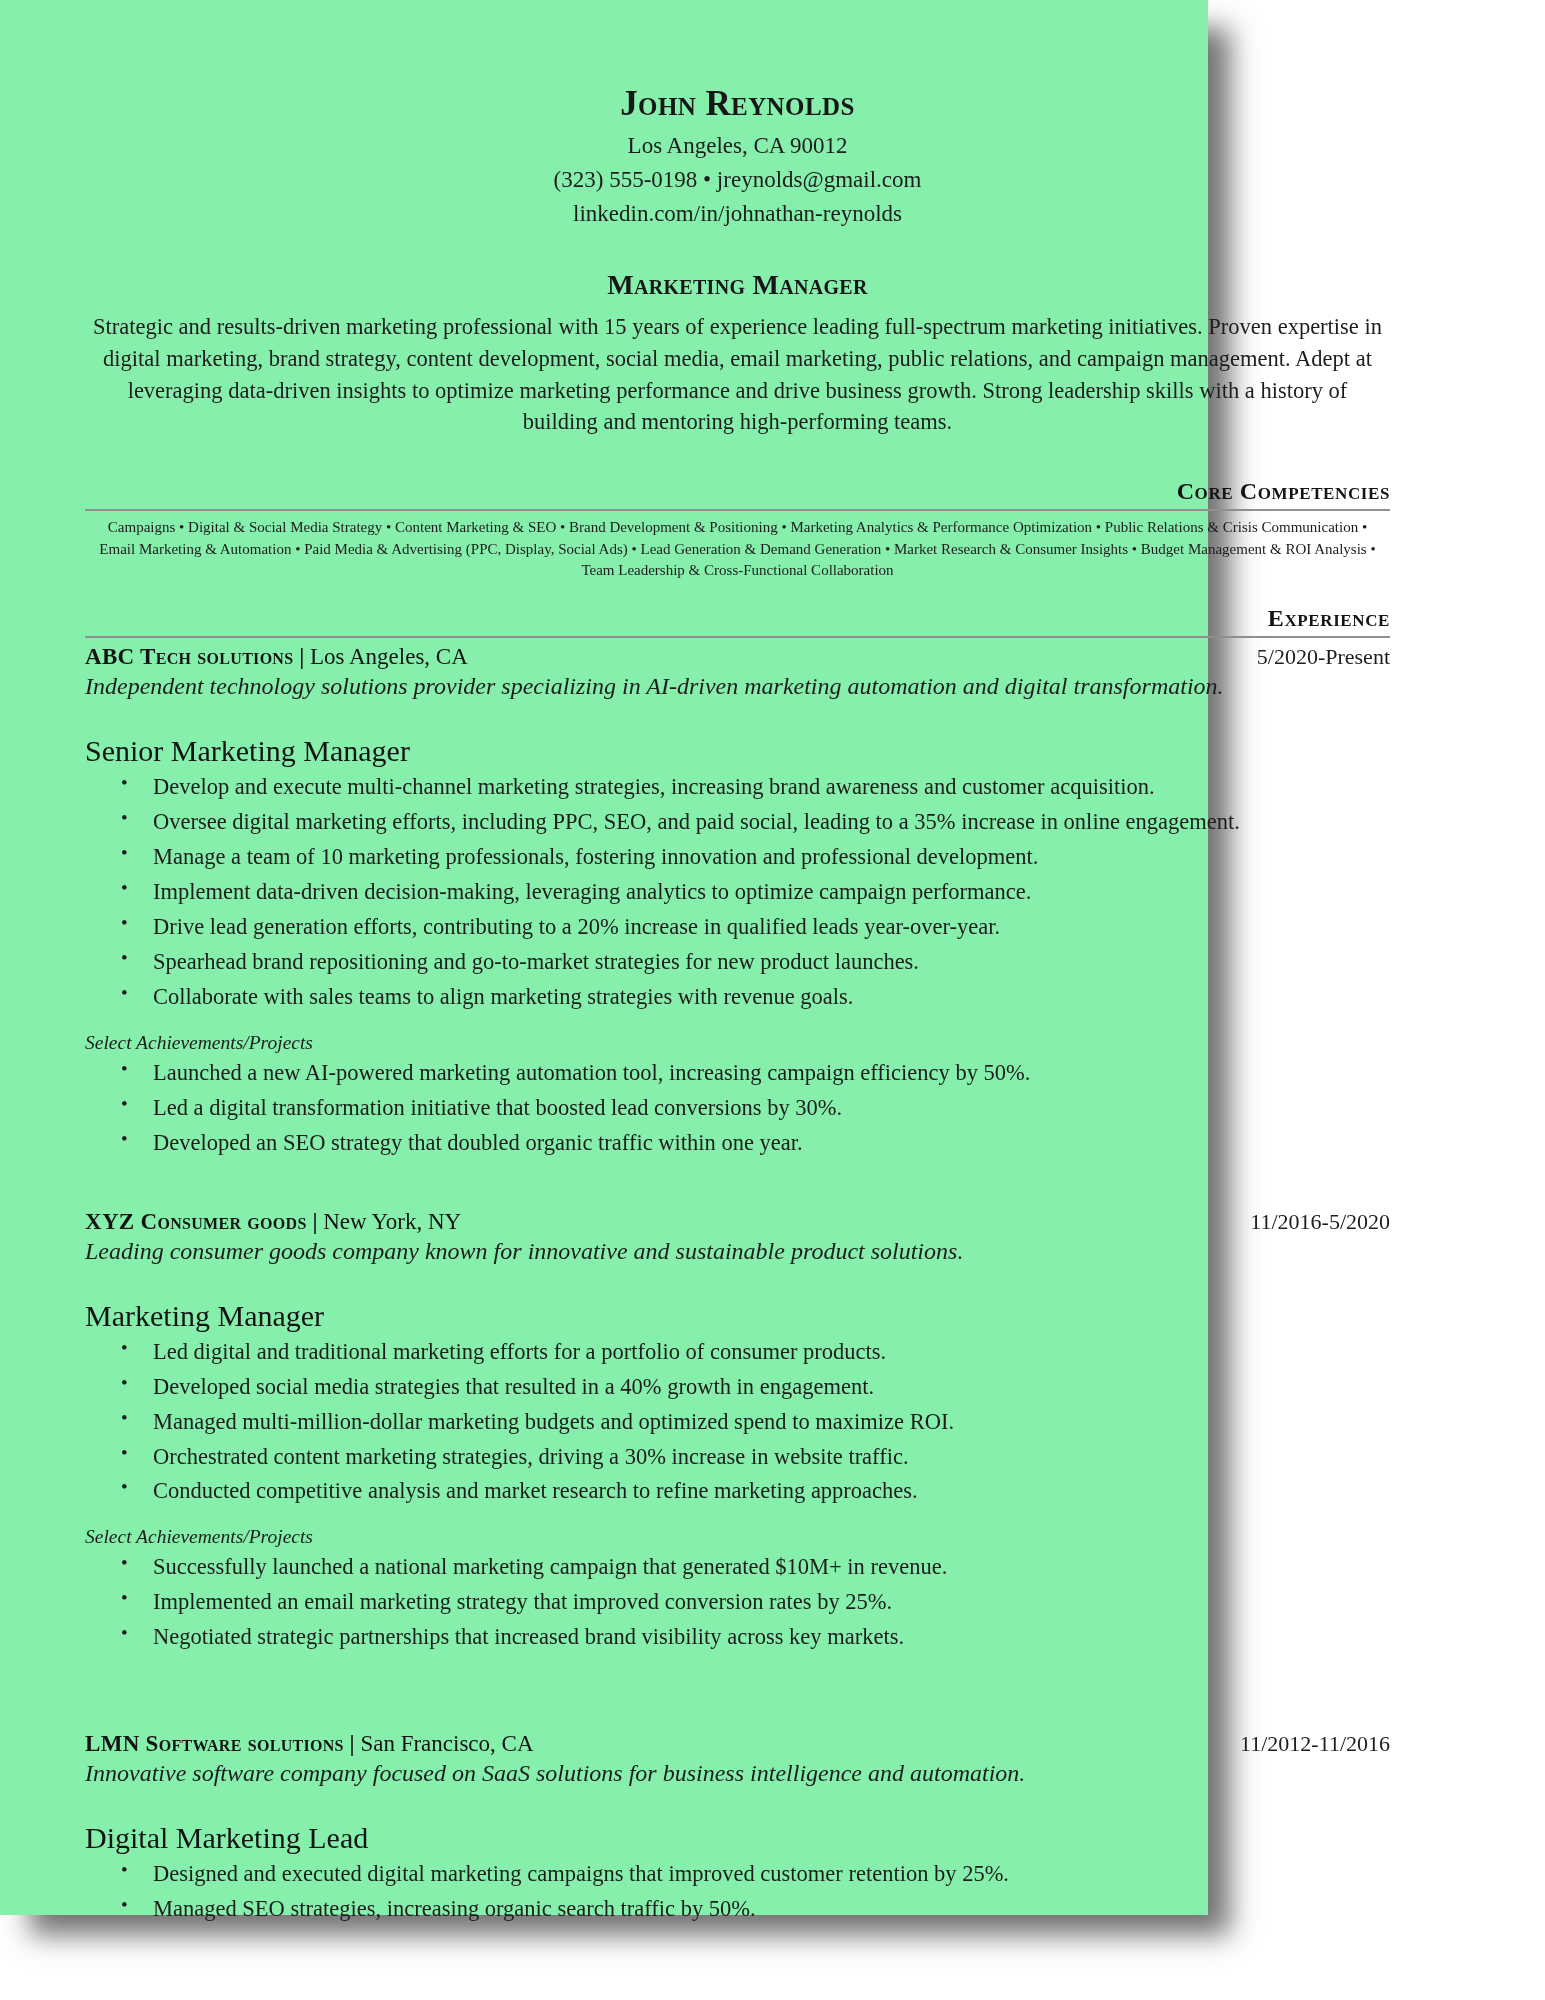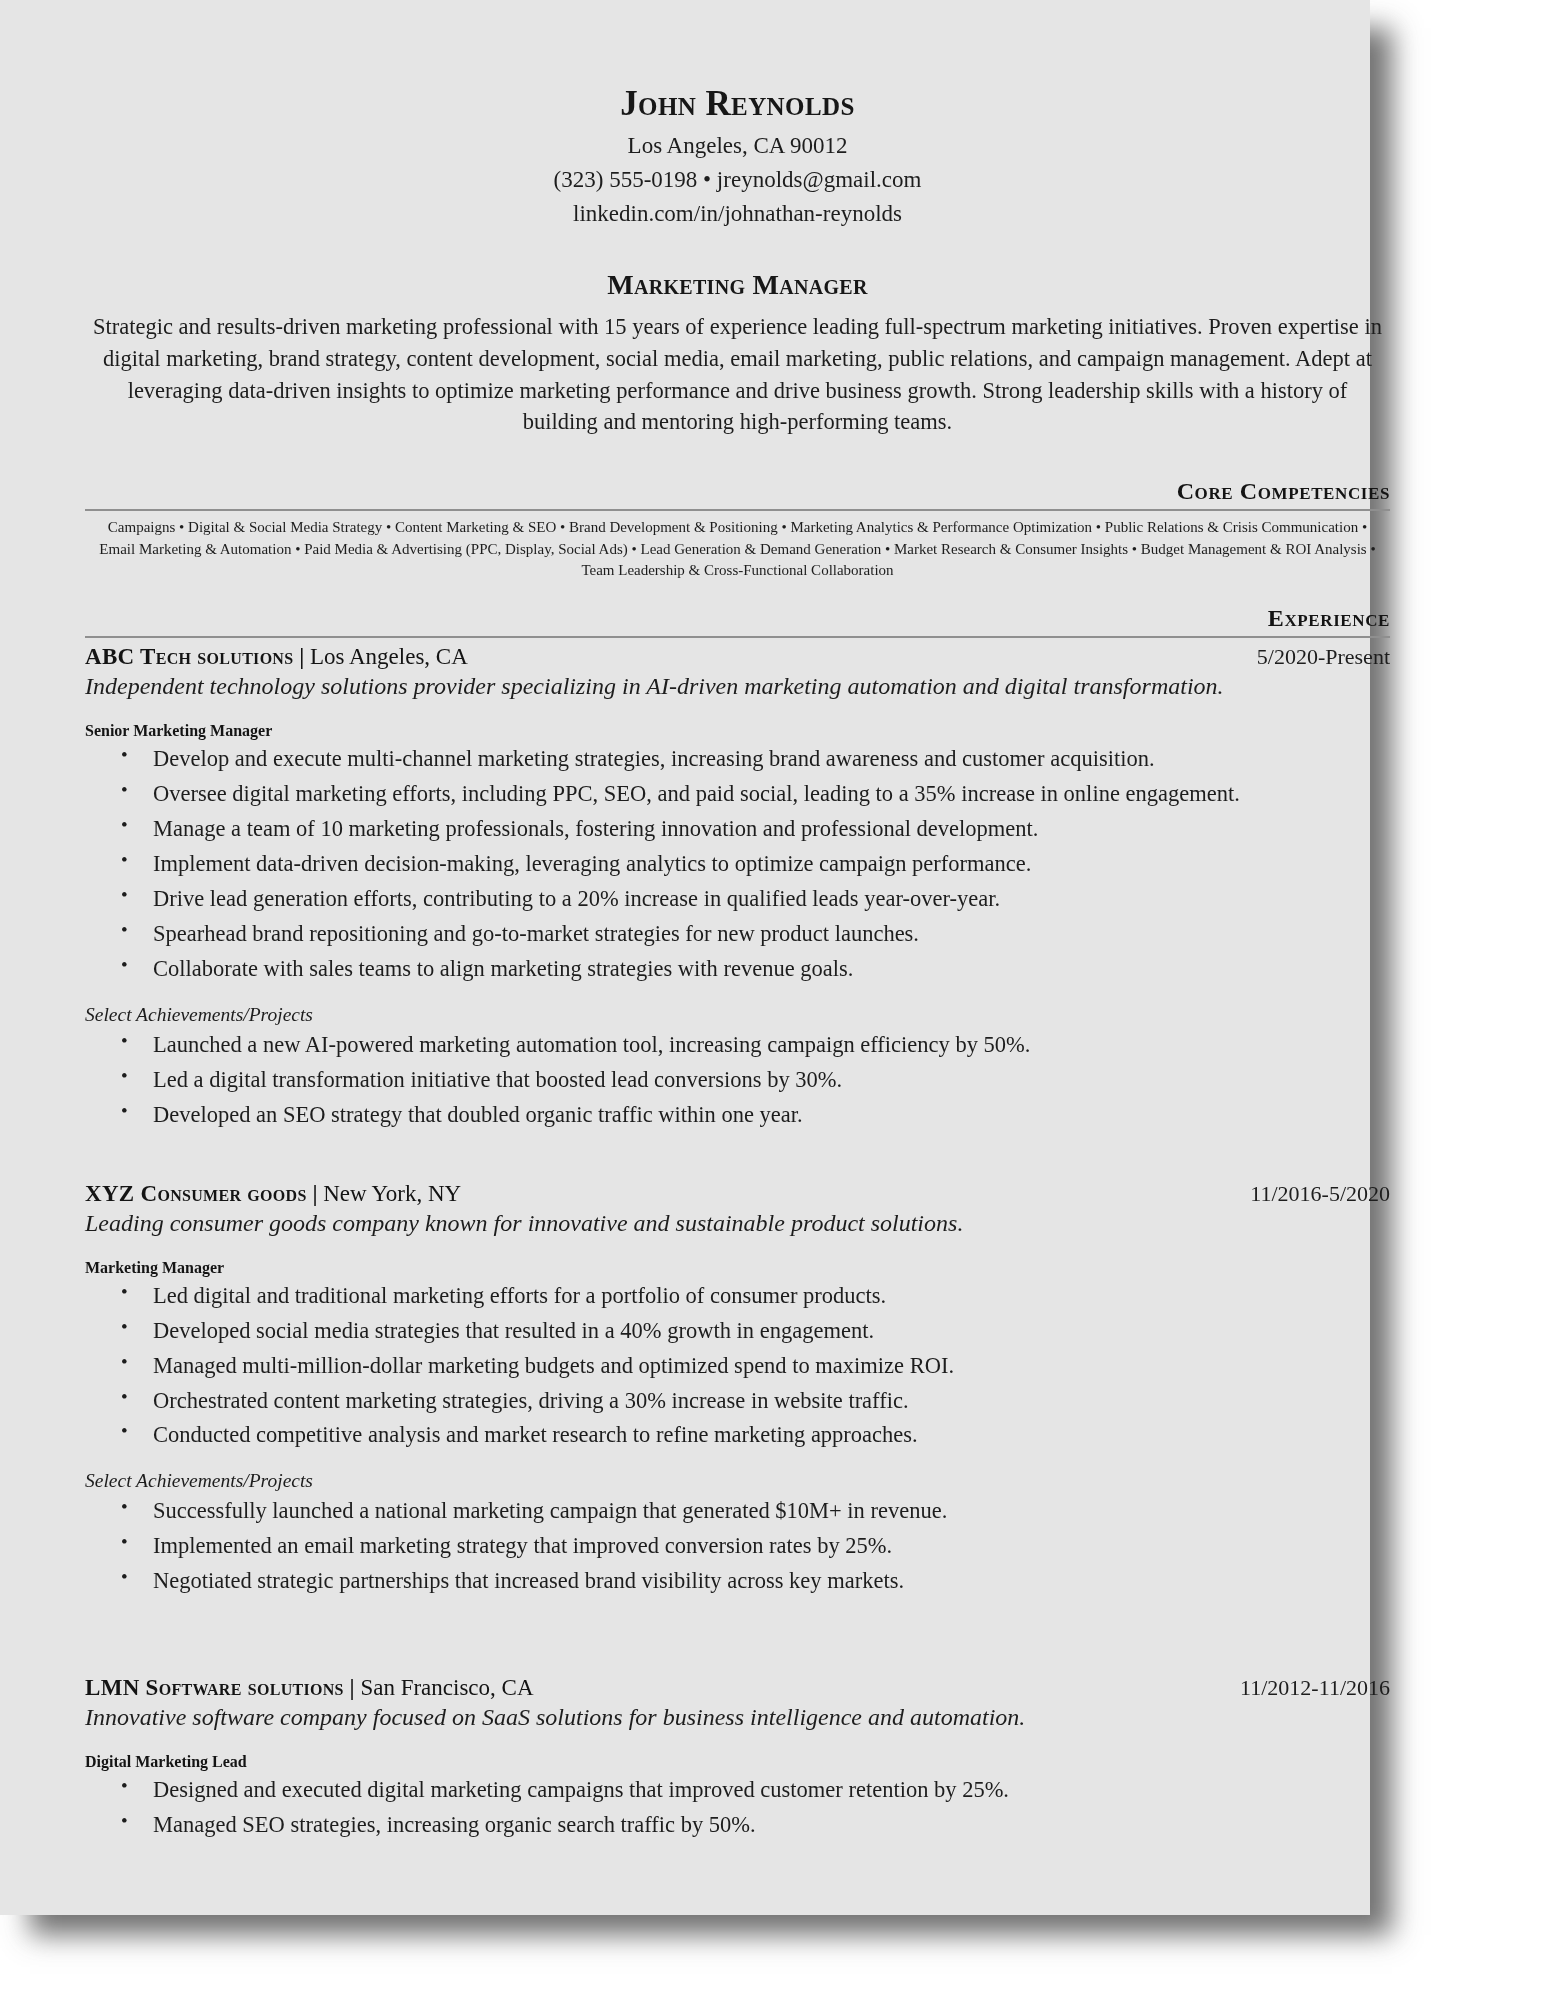--- a/index.html
+++ b/index.html
@@ -13,23 +13,23 @@
     height: 2000px;
     overflow: hidden;
     font-family: "Liberation Serif", "DejaVu Serif", serif;
   }
 
   
   #page-sheet {
     position: absolute;
     left: 0px;
     top: 0px;
-    width: 1370px;
+    width: 1208px;
     height: 1915px;
-    background: #e5e5e5;
+    background: #86efac;
     box-shadow: 26px 24px 26px -4px rgba(90,90,90,0.85);
     box-sizing: border-box;
   }
 
   #page-inner {
     position: absolute;
     left: 85px;
     top: 0px;
     width: 1305px;
     height: 100%;
@@ -121,24 +121,24 @@
     color: #1d1d1d;
     white-space: nowrap;
   }
   .job-blurb {
     font-size: 24px;
     font-style: italic;
     color: #1d1d1d;
     margin-top: 3px;
   }
   .job-title {
-    font-size: 16px;
-    font-weight: bold;
+    font-size: 30px;
+    font-weight: normal;
     color: #141414;
-    margin-top: 22px;
+    margin-top: 34px;
   }
   .achv-label {
     font-size: 19.5px;
     font-style: italic;
     color: #1d1d1d;
     margin-top: 19px;
   }
 
   ul.bullets {
     list-style: none;

